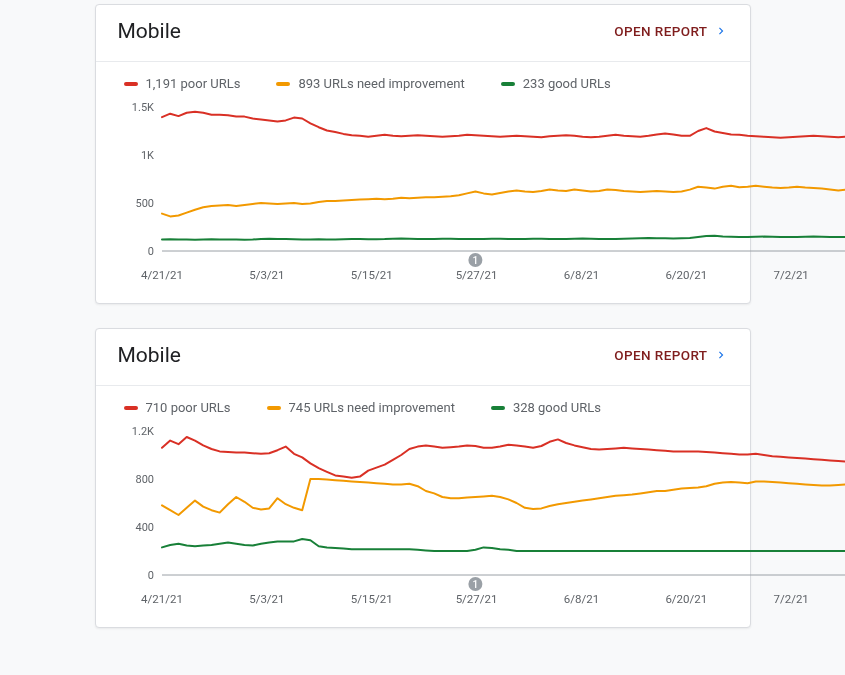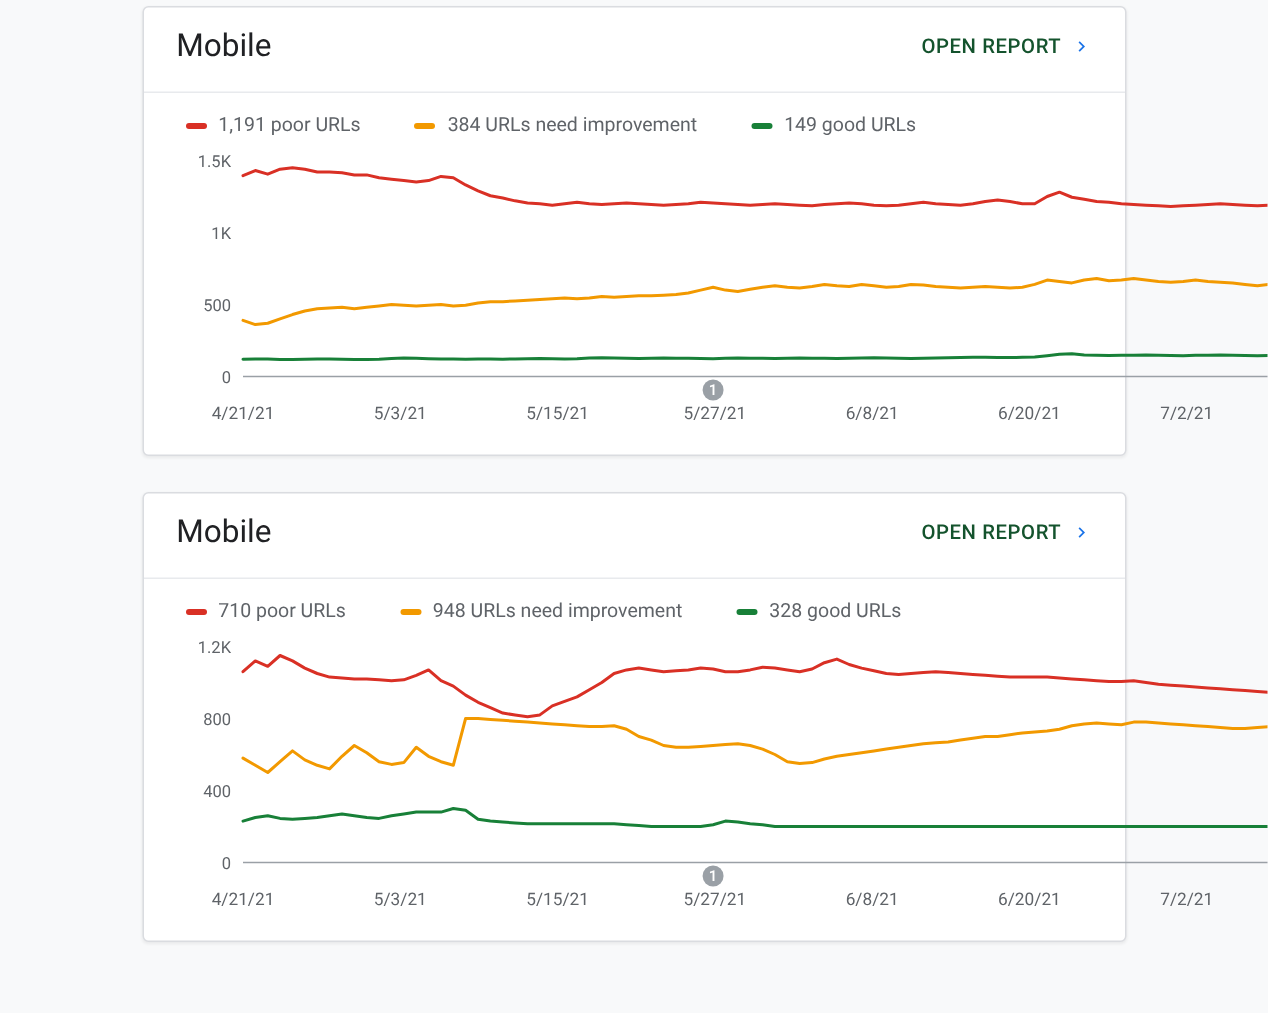--- a/index.html
+++ b/index.html
@@ -1,20 +1,20 @@
 <!DOCTYPE html>
 <html><head>
 <meta charset="utf-8">
 <style>
   html,body{margin:0;padding:0;background:#f8f9fa;font-family:Roboto,"Helvetica Neue",Arial,sans-serif;color:#202124;}
   .page{width:668px;margin:0 auto;padding:0 6px;box-sizing:border-box;}
   .card{background:#fff;border:1px solid #dadce0;border-radius:4px;margin-top:4px;margin-bottom:24px;box-shadow:0 1px 2px rgba(60,64,67,0.08);}
   .card-header{display:flex;align-items:center;justify-content:space-between;padding:14px 22px 10px 22px;}
   .card-title{font-size:21px;font-weight:400;color:#202124;}
-  .open-report{display:flex;align-items:center;gap:6px;color:#14532d;font-size:13.5px;font-weight:500;letter-spacing:0.4px;cursor:pointer;}
+  .open-report{display:flex;align-items:center;gap:6px;color:#7f1d1d;font-size:13.5px;font-weight:500;letter-spacing:0.4px;cursor:pointer;}
   .open-report svg{width:14px;height:14px;fill:#1a73e8;}
   .divider{height:1px;background:#e8eaed;margin:8px 0 0 0;}
   .legend{display:flex;gap:36px;padding:14px 20px 4px 28px;font-size:13px;color:#5f6368;}
   .legend-item{display:flex;align-items:center;gap:8px;}
   .dash{width:14px;height:4px;border-radius:2px;}
   .chart-wrap{position:relative;padding:4px 14px 14px 24px;}
   svg.chart{display:block;}
   .y-label{font-size:11px;fill:#5f6368;}
   .x-label{font-size:11.5px;fill:#5f6368;}
   .baseline{stroke:#9aa0a6;stroke-width:1;}
@@ -37,25 +37,25 @@
     </div>
   </div>
   <div class="divider"></div>
   <div class="legend">
     <div class="legend-item">
       <span class="dash" style="background:#d93025"></span>
       <span>1,191 poor URLs</span>
     </div>
     <div class="legend-item">
       <span class="dash" style="background:#f29900"></span>
-      <span>384 URLs need improvement</span>
+      <span>893 URLs need improvement</span>
     </div>
     <div class="legend-item">
       <span class="dash" style="background:#188038"></span>
-      <span>149 good URLs</span>
+      <span>233 good URLs</span>
     </div>
   </div>
   <div class="chart-wrap">
     <svg class="chart" id="chart-mobile" width="790" height="190">
           <text x="34" y="156" text-anchor="end" class="y-label">0</text>
           <text x="34" y="108" text-anchor="end" class="y-label">500</text>
           <text x="34" y="60" text-anchor="end" class="y-label">1K</text>
           <text x="34" y="12" text-anchor="end" class="y-label">1.5K</text>
           <line x1="42" x2="776" y1="152" y2="152" class="baseline"></line>
           <circle cx="355.39325842696627" cy="161" r="7" class="event-marker"></circle>
@@ -89,21 +89,21 @@
     </div>
   </div>
   <div class="divider"></div>
   <div class="legend">
     <div class="legend-item">
       <span class="dash" style="background:#d93025"></span>
       <span>710 poor URLs</span>
     </div>
     <div class="legend-item">
       <span class="dash" style="background:#f29900"></span>
-      <span>948 URLs need improvement</span>
+      <span>745 URLs need improvement</span>
     </div>
     <div class="legend-item">
       <span class="dash" style="background:#188038"></span>
       <span>328 good URLs</span>
     </div>
   </div>
   <div class="chart-wrap">
     <svg class="chart" id="chart-desktop" width="790" height="190">
           <text x="34" y="156" text-anchor="end" class="y-label">0</text>
           <text x="34" y="108" text-anchor="end" class="y-label">400</text>

